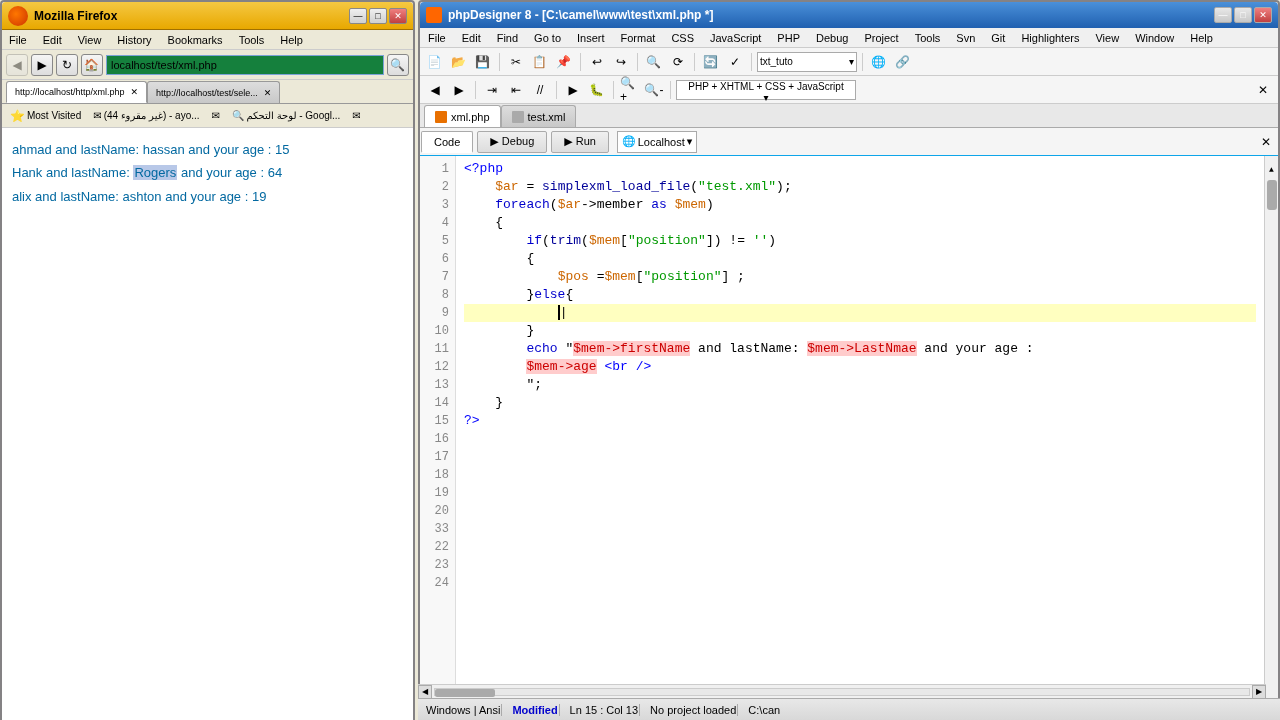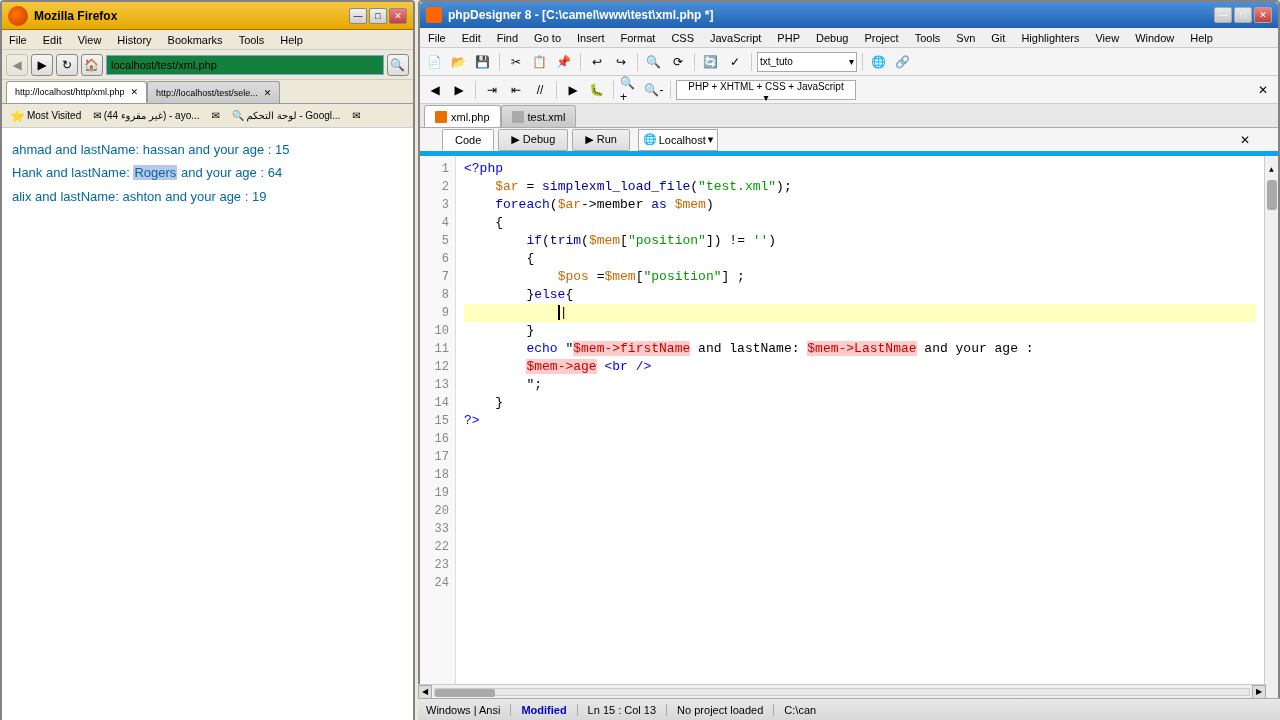--- a/index.html
+++ b/index.html
@@ -258,23 +258,23 @@
     }
     .php-tab.active { background: white; color: #000; }
     .php-tab-icon { width: 12px; height: 12px; background: #e87000; border-radius: 1px; }
 
     
     .code-toolbar {
       background: #f5f5f5;
       height: 28px;
       display: flex;
       align-items: center;
-      padding: 2px 22px;
+      padding: 2px 1px;
       gap: 4px;
-      border-bottom: 5px solid #0ea5e9;
+      border-bottom: 1px solid #0ea5e9;
     }
     .code-tab-btn {
       height: 22px; padding: 0 12px;
       border: 1px solid #aaa;
       background: linear-gradient(to bottom, #f0f0f0, #ddd);
       font-size: 11px; cursor: pointer; border-radius: 2px;
     }
     .code-tab-btn.active {
       background: white; border-bottom-color: white;
     }
@@ -328,21 +328,21 @@
       width: 862px;
       height: 22px;
       background: linear-gradient(to bottom, #e8e8e8, #d8d8d8);
       border-top: 1px solid #aaa;
       display: flex;
       align-items: center;
       padding: 0 8px;
       gap: 10px;
       font-size: 11px;
     }
-    .status-item { border-right: 1px solid #aaa; padding-right: 10px; margin-right: 0px; }
+    .status-item { border-right: 1px solid #aaa; padding-right: 1px; margin-right: 0px; }
     .status-modified { color: #0000cc; font-weight: bold; }
 
     
     .php-hscrollbar {
       position: absolute;
       bottom: 22px; left: 418px;
       width: 848px;
       height: 14px;
       background: #f0f0f0;
       border-top: 1px solid #ccc;

